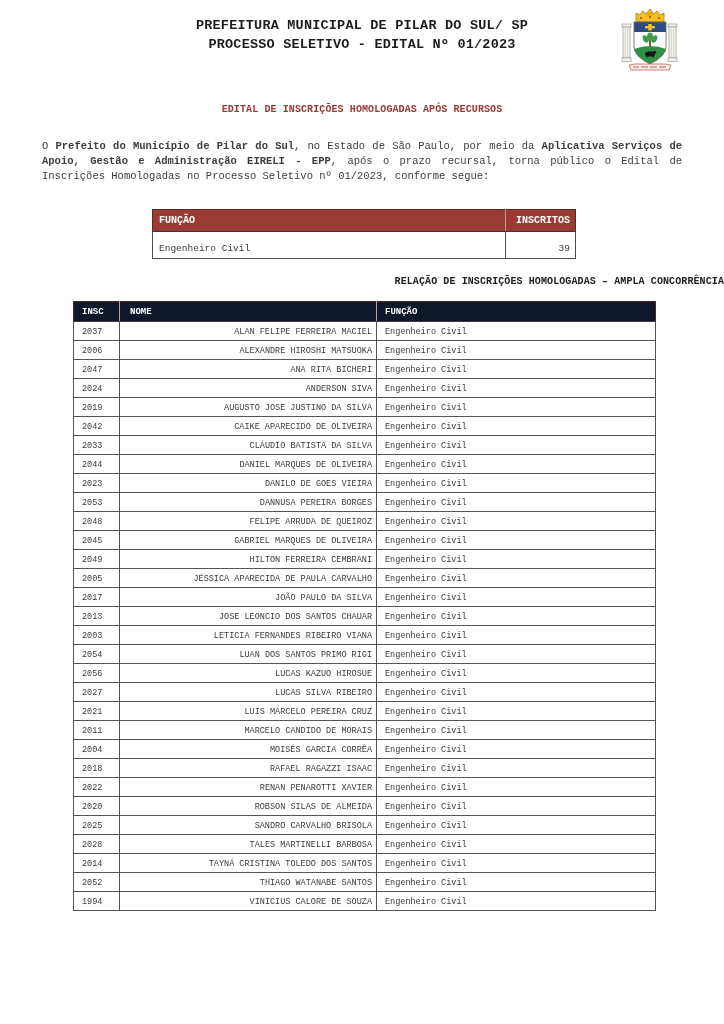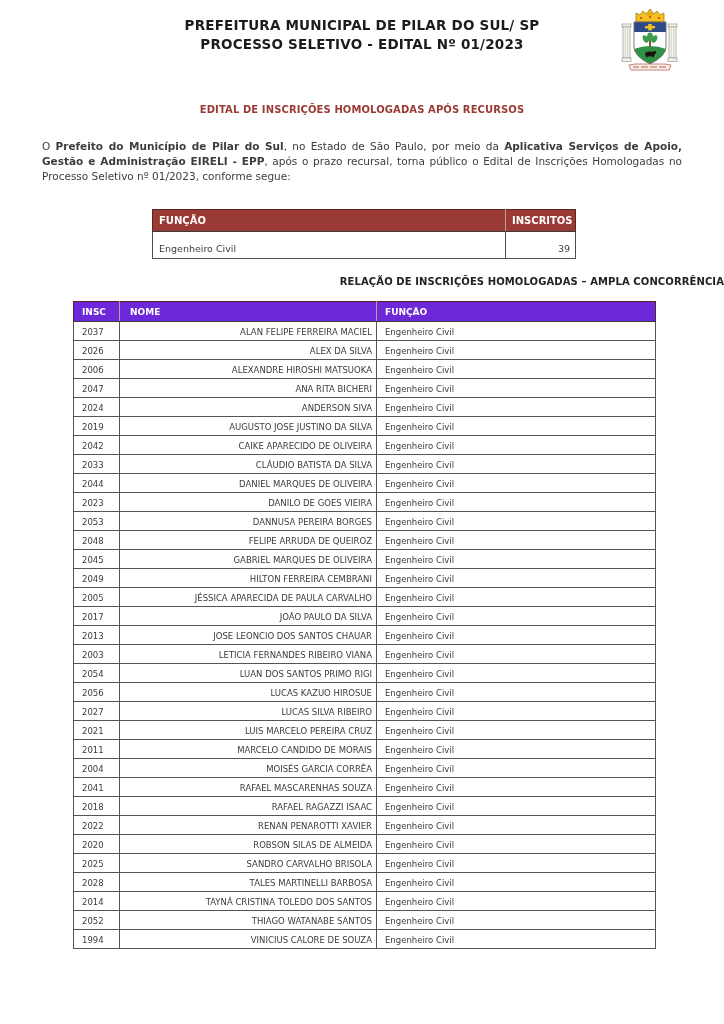--- a/index.html
+++ b/index.html
@@ -1,18 +1,18 @@
 <!DOCTYPE html>
 <html lang="pt"><head>
 <meta charset="utf-8">
 <style>
   * { margin:0; padding:0; box-sizing:border-box; }
   html,body { background:#ffffff; }
   body { font-family:"DejaVu Sans", "Liberation Sans", sans-serif; }
-  .page { position:relative; width:724px; height:1024px; background:#fff; overflow:hidden; }
+  .page { position:relative; width:724px; height:1024px; background:#fff; overflow:hidden;font-family:Liberation Mono, monospace; }
 
   .titles { padding-top:16px; text-align:center; color:#1c1c1c;
             font-weight:bold; font-size:13.5px; line-height:19px; letter-spacing:.2px; }
 
   .crest { position:absolute; top:7px; right:45px; width:58px; height:68px; }
 
   .subtitle { margin-top:50px; text-align:center; color:#9a3a34;
               font-weight:bold; font-size:10px; letter-spacing:.1px; }
 
   .intro { margin:24px 42px 0 42px; font-size:10.5px; line-height:15px;
@@ -33,21 +33,21 @@
            height:27px; vertical-align:bottom; padding:0 5px 4px 6px; }
   .t1 th:nth-child(1), .t1 td:nth-child(1) { width:353px; }
   .t1 th:nth-child(2), .t1 td:nth-child(2) { width:70px; }
   .t1 td:nth-child(2) { text-align:right; }
 
   .h2 { margin-top:17px; text-align:right; font-size:10px; font-weight:bold;
         color:#222222; letter-spacing:.1px; }
 
   
   .t2 { margin:14px 0 0 73px; width:582px; }
-  .t2 th { background:#6d28d9; color:#fff; font-size:9px; text-align:left;
+  .t2 th { background:#0f172a; color:#fff; font-size:9px; text-align:left;
            height:20px; padding:0 0 0 8px;
            border-top:1px solid #5a2420; border-bottom:1px solid #3a3a3a; }
   .t2 th:first-child { border-left:1px solid #5a2420; }
   .t2 th { border-right:1px solid #c89a95; }
   .t2 th:last-child { border-right:1px solid #5a2420; }
   .t2 td { border:1px solid #555555; font-size:8.5px; color:#3b3b3b;
            height:19px; vertical-align:bottom; padding:0 4px 3px 8px;
            white-space:nowrap; overflow:hidden; }
   .t2 th:nth-child(1), .t2 td:nth-child(1) { width:46px; }
   .t2 th:nth-child(2), .t2 td:nth-child(2) { width:257px; }
@@ -148,25 +148,20 @@
         <th>FUNÇÃO</th>
       </tr>
     </thead>
     <tbody>
         <tr>
           <td>2037</td>
           <td>ALAN FELIPE FERREIRA MACIEL</td>
           <td>Engenheiro Civil</td>
         </tr>
         <tr>
-          <td>2026</td>
-          <td>ALEX DA SILVA</td>
-          <td>Engenheiro Civil</td>
-        </tr>
-        <tr>
           <td>2006</td>
           <td>ALEXANDRE HIROSHI MATSUOKA</td>
           <td>Engenheiro Civil</td>
         </tr>
         <tr>
           <td>2047</td>
           <td>ANA RITA BICHERI</td>
           <td>Engenheiro Civil</td>
         </tr>
         <tr>
@@ -263,25 +258,20 @@
           <td>2011</td>
           <td>MARCELO CANDIDO DE MORAIS</td>
           <td>Engenheiro Civil</td>
         </tr>
         <tr>
           <td>2004</td>
           <td>MOISÉS GARCIA CORRÊA</td>
           <td>Engenheiro Civil</td>
         </tr>
         <tr>
-          <td>2041</td>
-          <td>RAFAEL MASCARENHAS SOUZA</td>
-          <td>Engenheiro Civil</td>
-        </tr>
-        <tr>
           <td>2018</td>
           <td>RAFAEL RAGAZZI ISAAC</td>
           <td>Engenheiro Civil</td>
         </tr>
         <tr>
           <td>2022</td>
           <td>RENAN PENAROTTI XAVIER</td>
           <td>Engenheiro Civil</td>
         </tr>
         <tr>

